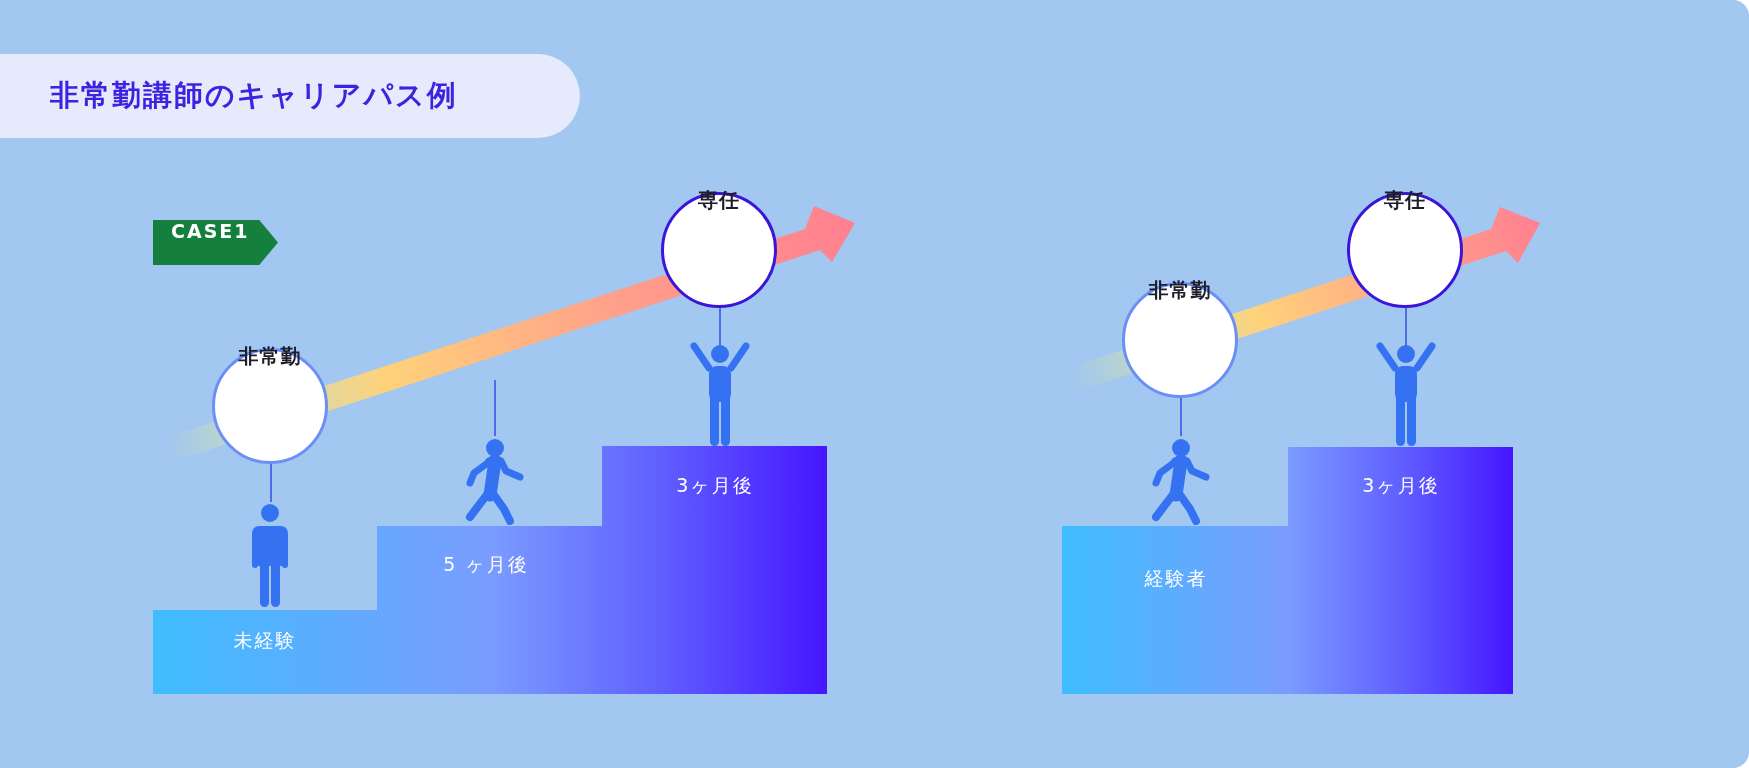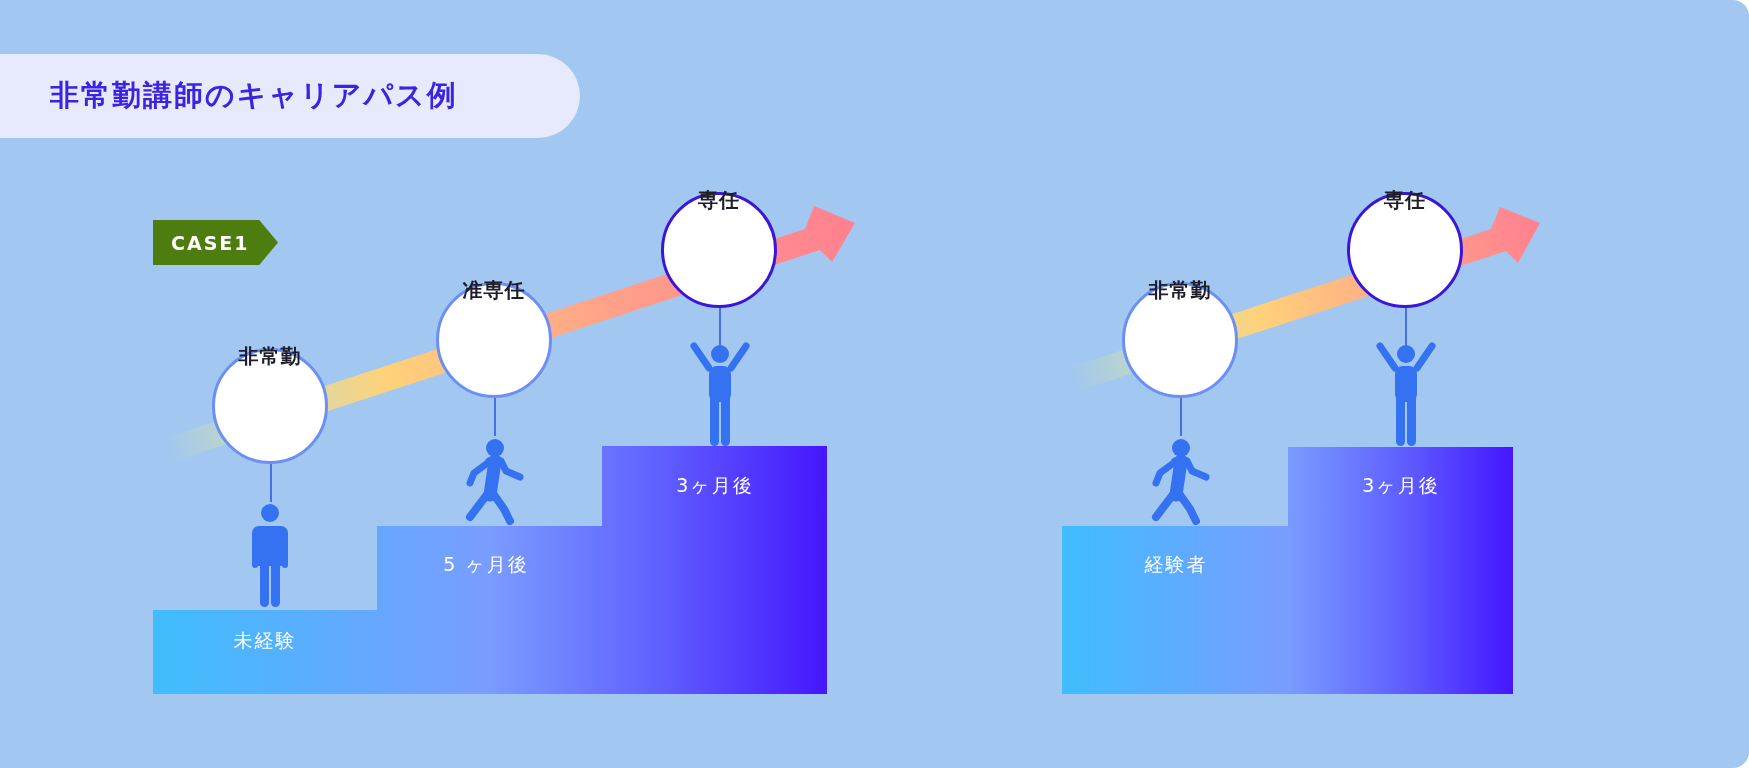--- a/index.html
+++ b/index.html
@@ -12,23 +12,23 @@
     .title-pill {
       position: absolute; left: 0; top: 54px; width: 580px; height: 84px;
       background: #E6EAFC; border-radius: 0 42px 42px 0;
       display: flex; align-items: center; padding-left: 50px;
     }
     .title-pill span {
       color: #3D22E0; font-weight: bold; font-size: 29px; letter-spacing: 2px;
     }
     .case-tag {
       position: absolute; height: 45px; width: 125px;
-      background: #4d7c0f;
+      background: #15803d;
       clip-path: polygon(0 0, 85% 0, 100% 50%, 85% 100%, 0 100%);
-      display: flex; align-items: center; padding-left: 18px;
+      display: flex; align-items: flex-start; padding-left: 18px;
     }
     .case-tag span { color: #ffffff; font-weight: bold; font-size: 19px; letter-spacing: 2px; }
     .steps { position: absolute; }
     .steps svg { position: absolute; left: 0; top: 0; }
     .step-label {
       position: absolute; color: #ffffff; font-weight: normal; font-size: 19px;
       letter-spacing: 2px; transform: translateX(-50%); white-space: nowrap;
     }
     .arrow-layer { position: absolute; left: 0; top: 0; width: 1749px; height: 768px; }
     .bubble {
@@ -87,23 +87,20 @@
     <div class="step-label" style="left:562px; top:27px;">3ヶ月後</div>
   </div>
 
   <div class="connector" style="left:270px; top:440px; height:62px;"></div>
   <div class="connector" style="left:494px; top:380px; height:56px;"></div>
   <div class="connector" style="left:719px; top:290px; height:58px;"></div>
 
   <div class="bubble" style="left:270px; top:406px;">
     <span>非常勤</span>
   </div>
-  <div class="bubble" style="left:494px; top:340px;">
-    <span>准専任</span>
-  </div>
   <div class="bubble final" style="left:719px; top:250px;">
     <span>専任</span>
   </div>
 
   <svg class="figure" style="left:248px; top:502px;" width="44" height="106" viewBox="0 0 44 106">
     <circle cx="22" cy="11" r="9" fill="#3572F2"></circle>
     <rect x="4" y="24" width="36" height="40" rx="7" fill="#3572F2"></rect>
     <rect x="4" y="30" width="6" height="36" rx="3" fill="#3572F2"></rect>
     <rect x="34" y="30" width="6" height="36" rx="3" fill="#3572F2"></rect>
     <rect x="12" y="50" width="9" height="55" rx="4.5" fill="#3572F2"></rect>
@@ -147,21 +144,21 @@
       <defs>
         <linearGradient id="stepGrad2" x1="0" y1="0" x2="1" y2="0">
           <stop offset="0" stop-color="#3FBDFD"></stop>
           <stop offset="0.5" stop-color="#7A9CFF"></stop>
           <stop offset="0.75" stop-color="#6060FF"></stop>
           <stop offset="1" stop-color="#4516FF"></stop>
         </linearGradient>
       </defs>
       <polygon fill="url(#stepGrad2)" points="0,79 226,79 226,0 451,0 451,247 0,247"></polygon>
     </svg>
-    <div class="step-label" style="left:114px; top:105px;">経験者</div>
+    <div class="step-label" style="left:114px; top:119px;">経験者</div>
     <div class="step-label" style="left:339px; top:26px;">3ヶ月後</div>
   </div>
 
   <div class="connector" style="left:1180px; top:380px; height:56px;"></div>
   <div class="connector" style="left:1405px; top:290px; height:58px;"></div>
 
   <div class="bubble" style="left:1180px; top:340px;">
     <span>非常勤</span>
   </div>
   <div class="bubble final" style="left:1405px; top:250px;">

